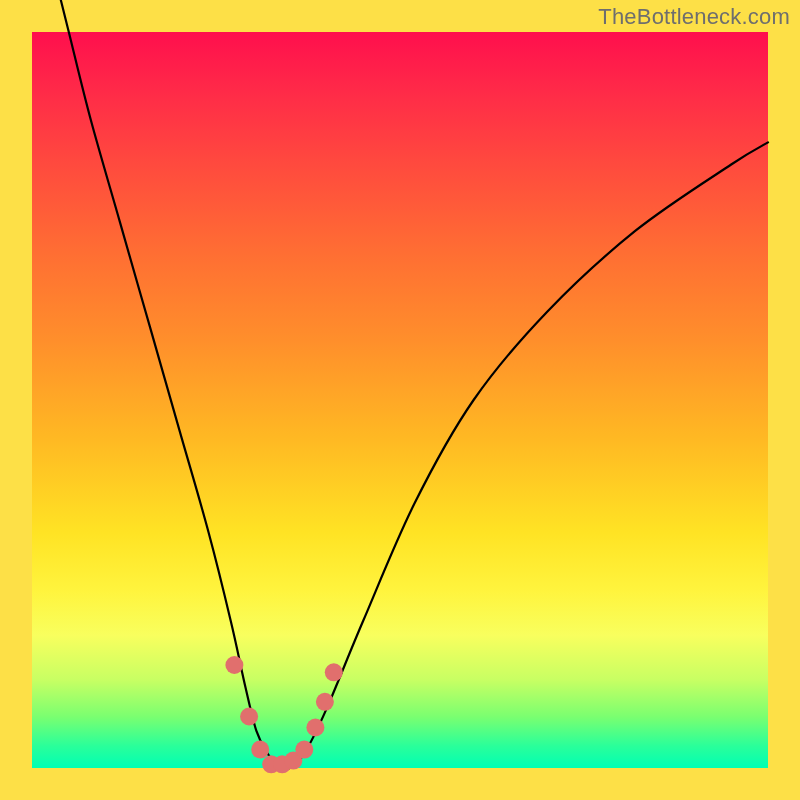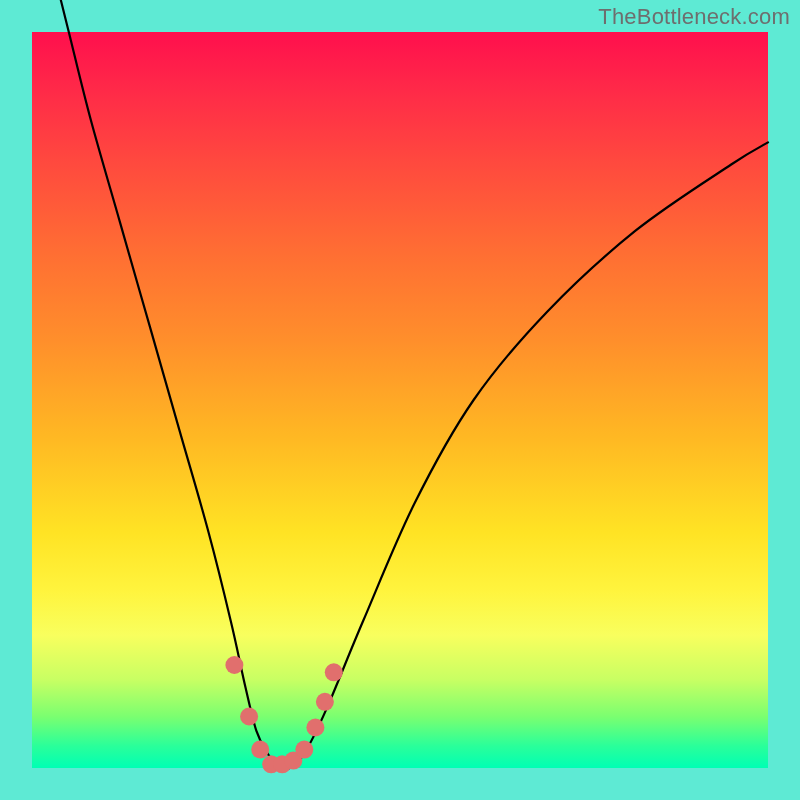--- a/index.html
+++ b/index.html
@@ -10,21 +10,21 @@
     background: #000;
     overflow: hidden;
     font-family: Arial, Helvetica, sans-serif;
   }
   .frame {
     position: absolute;
     left: 0;
     top: 0;
     width: 800px;
     height: 800px;
-    background: #5eead4;
+    background: #fde047;
   }
   .plot-area {
     position: absolute;
     left: 32px;
     top: 32px;
     width: 736px;
     height: 736px;
     
     background: linear-gradient(to bottom,
       #ff0f4d 0%,

